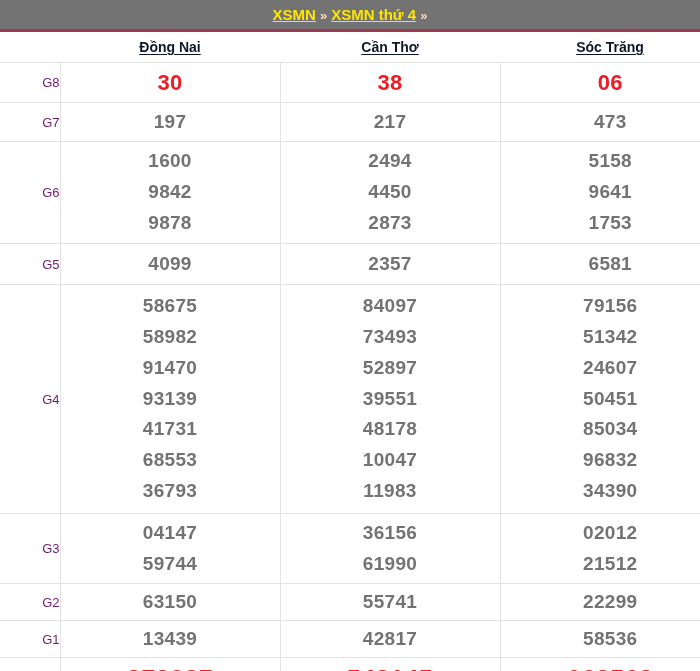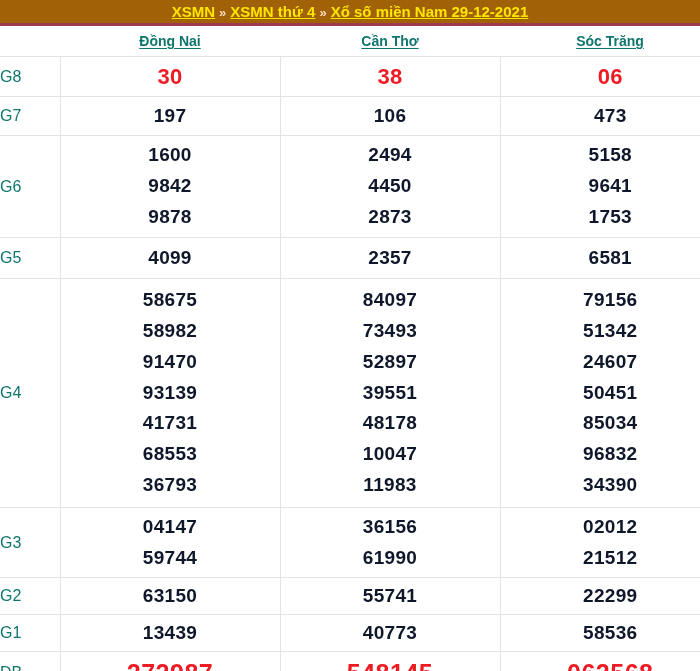--- a/index.html
+++ b/index.html
@@ -10,22 +10,22 @@
   body {
     width: 700px;
     height: 671px;
     font-family: "Liberation Sans", sans-serif;
     -webkit-font-smoothing: antialiased;
     overflow: hidden;
   }
 
   
   .breadcrumb-bar {
-    height: 26px;
-    background: #a16207;
+    height: 32px;
+    background: #737373;
     border-bottom: 3px solid #9d3a50;
     display: flex;
     align-items: center;
     justify-content: center;
     box-sizing: border-box;
   }
   .breadcrumb-inner {
     display: flex;
     align-items: baseline;
     gap: 4px;
@@ -69,41 +69,41 @@
 
   
   .province-head {
     height: 30px;
     text-align: center;
     border-left: none !important;
     border-bottom: 1px solid #e3e3e3;
   }
   .province-head.blank { border-bottom: 1px solid #e3e3e3; }
   .province-link {
-    color: #0f766e;
+    color: #0f172a;
     font-size: 14px;
     font-weight: bold;
     text-decoration: underline;
     text-underline-offset: 2px;
     cursor: pointer;
   }
 
   
   .prize-label {
-    color: #0f766e;
-    font-size: 16px;
-    text-align: left;
+    color: #701a75;
+    font-size: 13px;
+    text-align: right;
     padding-left: 12px;
     font-weight: normal;
   }
 
   
   .prize-cell {
     text-align: center;
-    color: #0f172a;
+    color: #737373;
     font-size: 19px;
     font-weight: bold;
     letter-spacing: 0.3px;
   }
   .num-line { line-height: 1.62; }
 
   .row-g8 .prize-cell { color: #ed1c24; font-size: 22px; margin-top: 39px; }
   .row-db .prize-cell { color: #ed1c24; font-size: 25px; letter-spacing: 0.5px; }
 
   .row-g8 td { height: 39px; }
@@ -118,21 +118,20 @@
 </style>
 </head>
 <body>
 
 <div class="breadcrumb-bar">
   <div class="breadcrumb-inner">
     <span class="crumb-link">XSMN</span>
     <span class="crumb-sep">»</span>
     <span class="crumb-link">XSMN thứ 4</span>
     <span class="crumb-sep">»</span>
-    <span class="crumb-link">Xổ số miền Nam 29-12-2021</span>
   </div>
 </div>
 
 <table class="result-table">
   <colgroup>
     <col class="c-label">
       <col class="c-prov">
       <col class="c-prov">
       <col class="c-prov">
   </colgroup>
@@ -164,21 +163,21 @@
           <div class="num-line">06</div>
         </td>
     </tr>
 
     <tr class="row-g7">
       <td class="prize-label">G7</td>
       <td class="prize-cell">
           <div class="num-line">197</div>
         </td>
       <td class="prize-cell">
-          <div class="num-line">106</div>
+          <div class="num-line">217</div>
         </td>
       <td class="prize-cell">
           <div class="num-line">473</div>
         </td>
     </tr>
 
     <tr class="row-g6">
       <td class="prize-label">G6</td>
       <td class="prize-cell">
           <div class="num-line">1600</div>
@@ -269,21 +268,21 @@
           <div class="num-line">22299</div>
         </td>
     </tr>
 
     <tr class="row-g1">
       <td class="prize-label">G1</td>
       <td class="prize-cell">
           <div class="num-line">13439</div>
         </td>
       <td class="prize-cell">
-          <div class="num-line">40773</div>
+          <div class="num-line">42817</div>
         </td>
       <td class="prize-cell">
           <div class="num-line">58536</div>
         </td>
     </tr>
 
     <tr class="row-db">
       <td class="prize-label">ĐB</td>
       <td class="prize-cell">
           <div class="num-line">272987</div>

